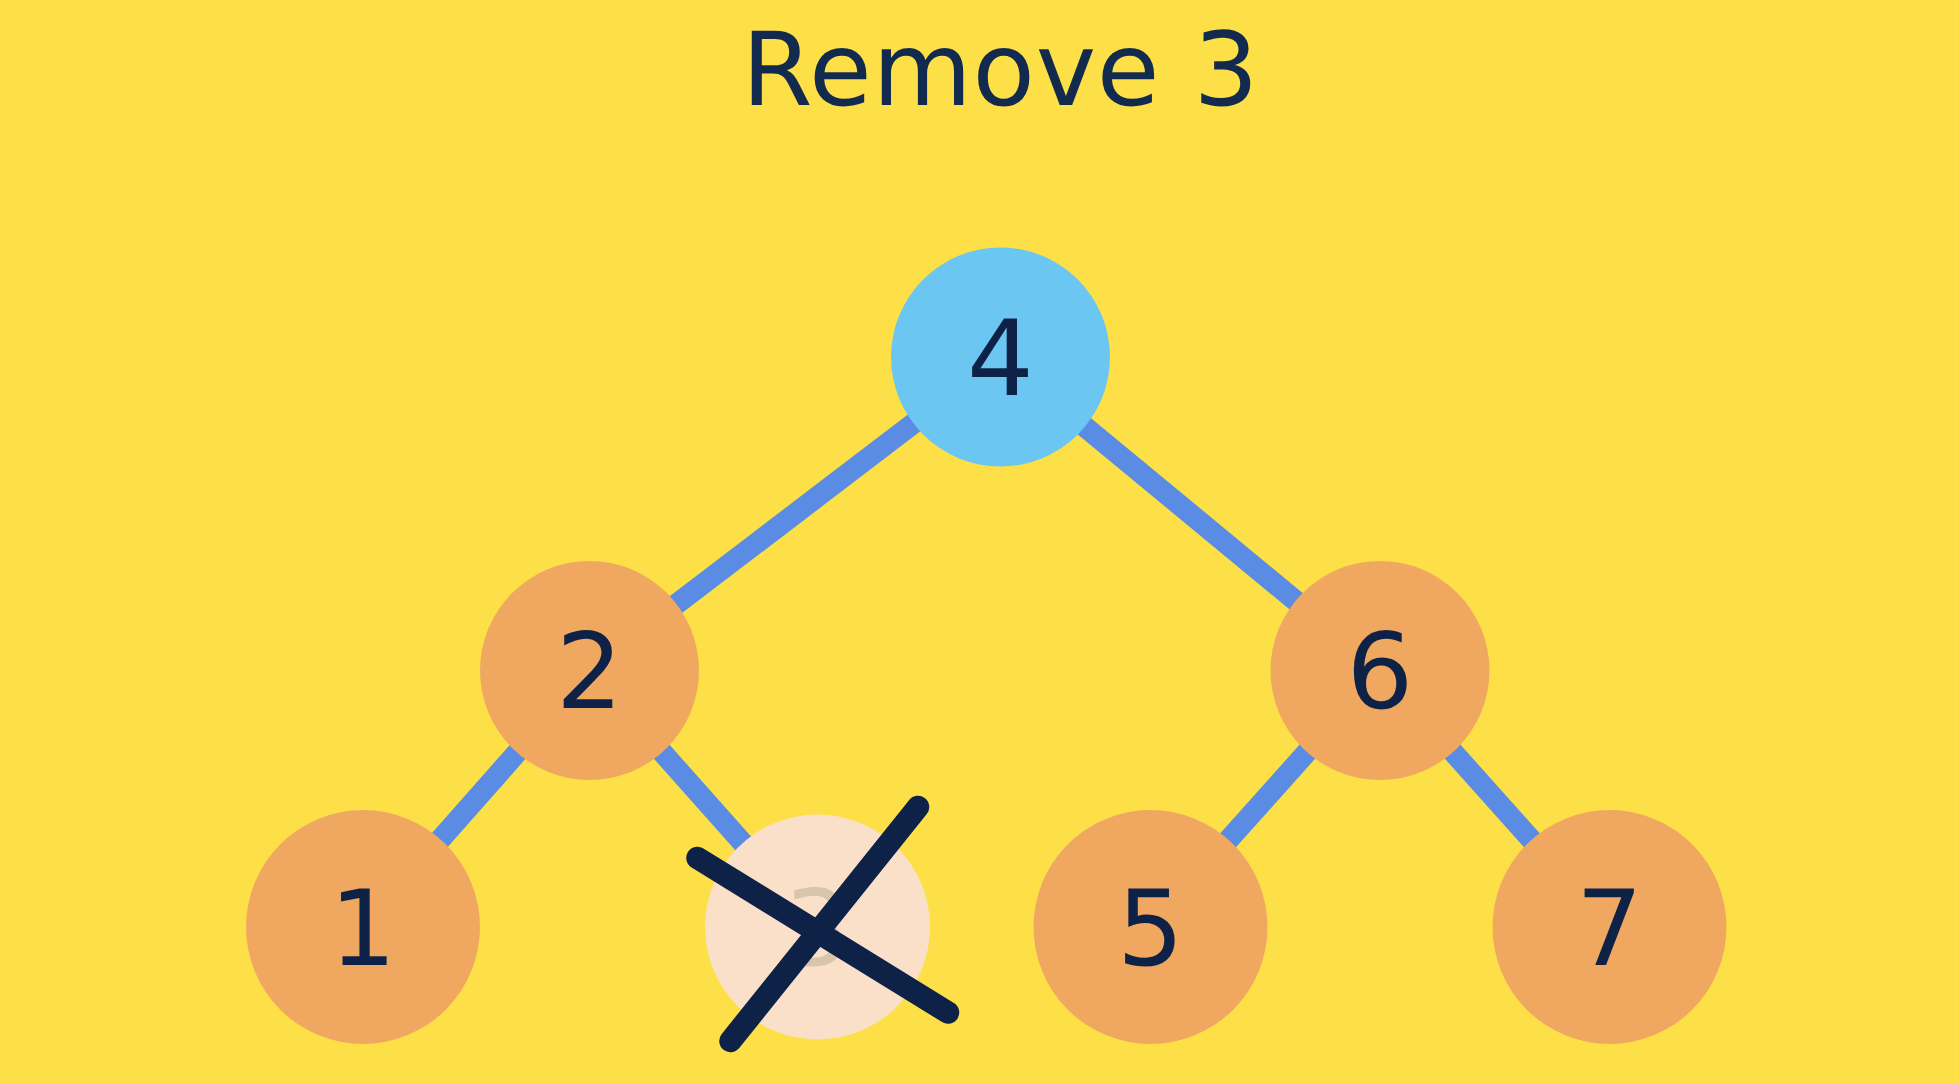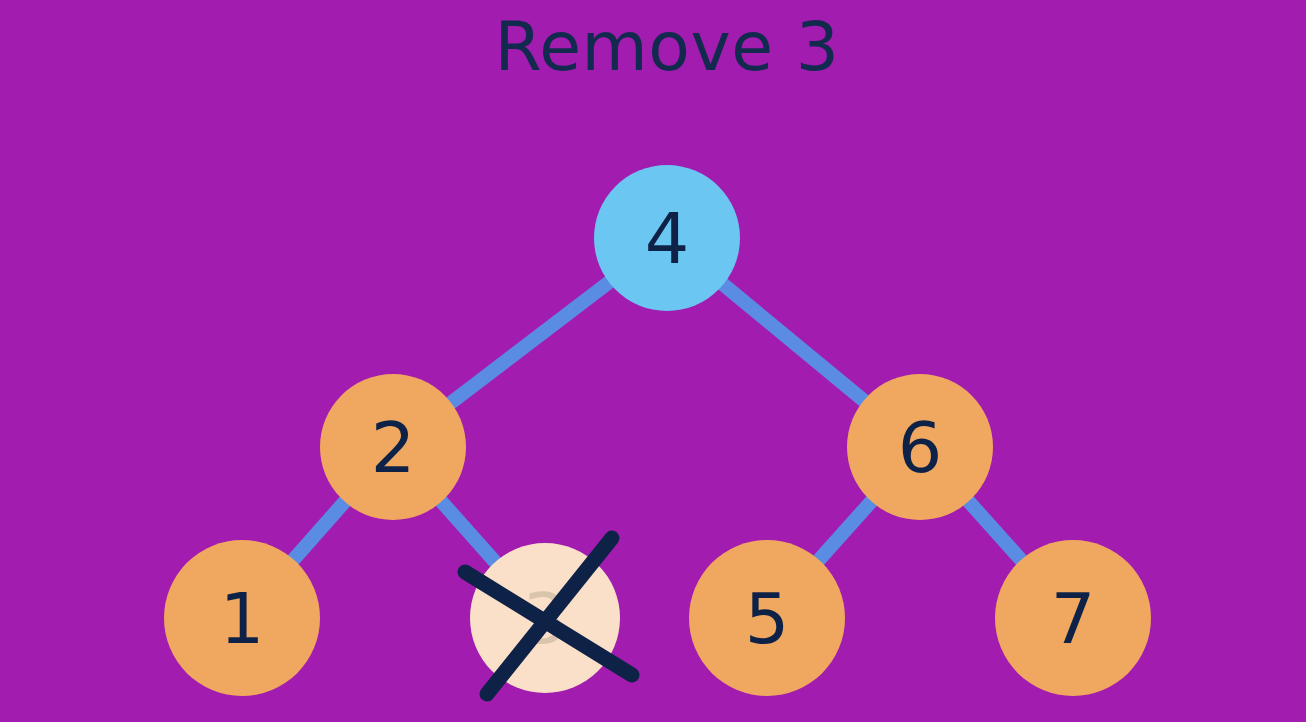--- a/index.html
+++ b/index.html
@@ -55,21 +55,21 @@
   .cross-stroke {
     stroke: #0E2248;
     stroke-width: 15;
     stroke-linecap: round;
     fill: none;
   }
 </style>
 </head>
 <body>
 
-<div id="stage" style="background: #a21caf;">
+<div id="stage" style="background: #fde047;">
 
   <svg id="tree-svg" viewBox="0 0 1306 722" xmlns="http://www.w3.org/2000/svg">
 
     <text class="title-text" id="title-text" x="667" y="70" text-anchor="middle" fill="#132A4F">Remove 3</text>
 
     <g id="edges-group">
       <line class="edge-line" id="edge-0" x1="667" y1="238" x2="393" y2="447" stroke="#5B8CE3"></line>
       <line class="edge-line" id="edge-1" x1="667" y1="238" x2="920" y2="447" stroke="#5B8CE3"></line>
       <line class="edge-line" id="edge-2" x1="393" y1="447" x2="242" y2="618" stroke="#5B8CE3"></line>
       <line class="edge-line" id="edge-3" x1="393" y1="447" x2="545" y2="618" stroke="#5B8CE3"></line>

